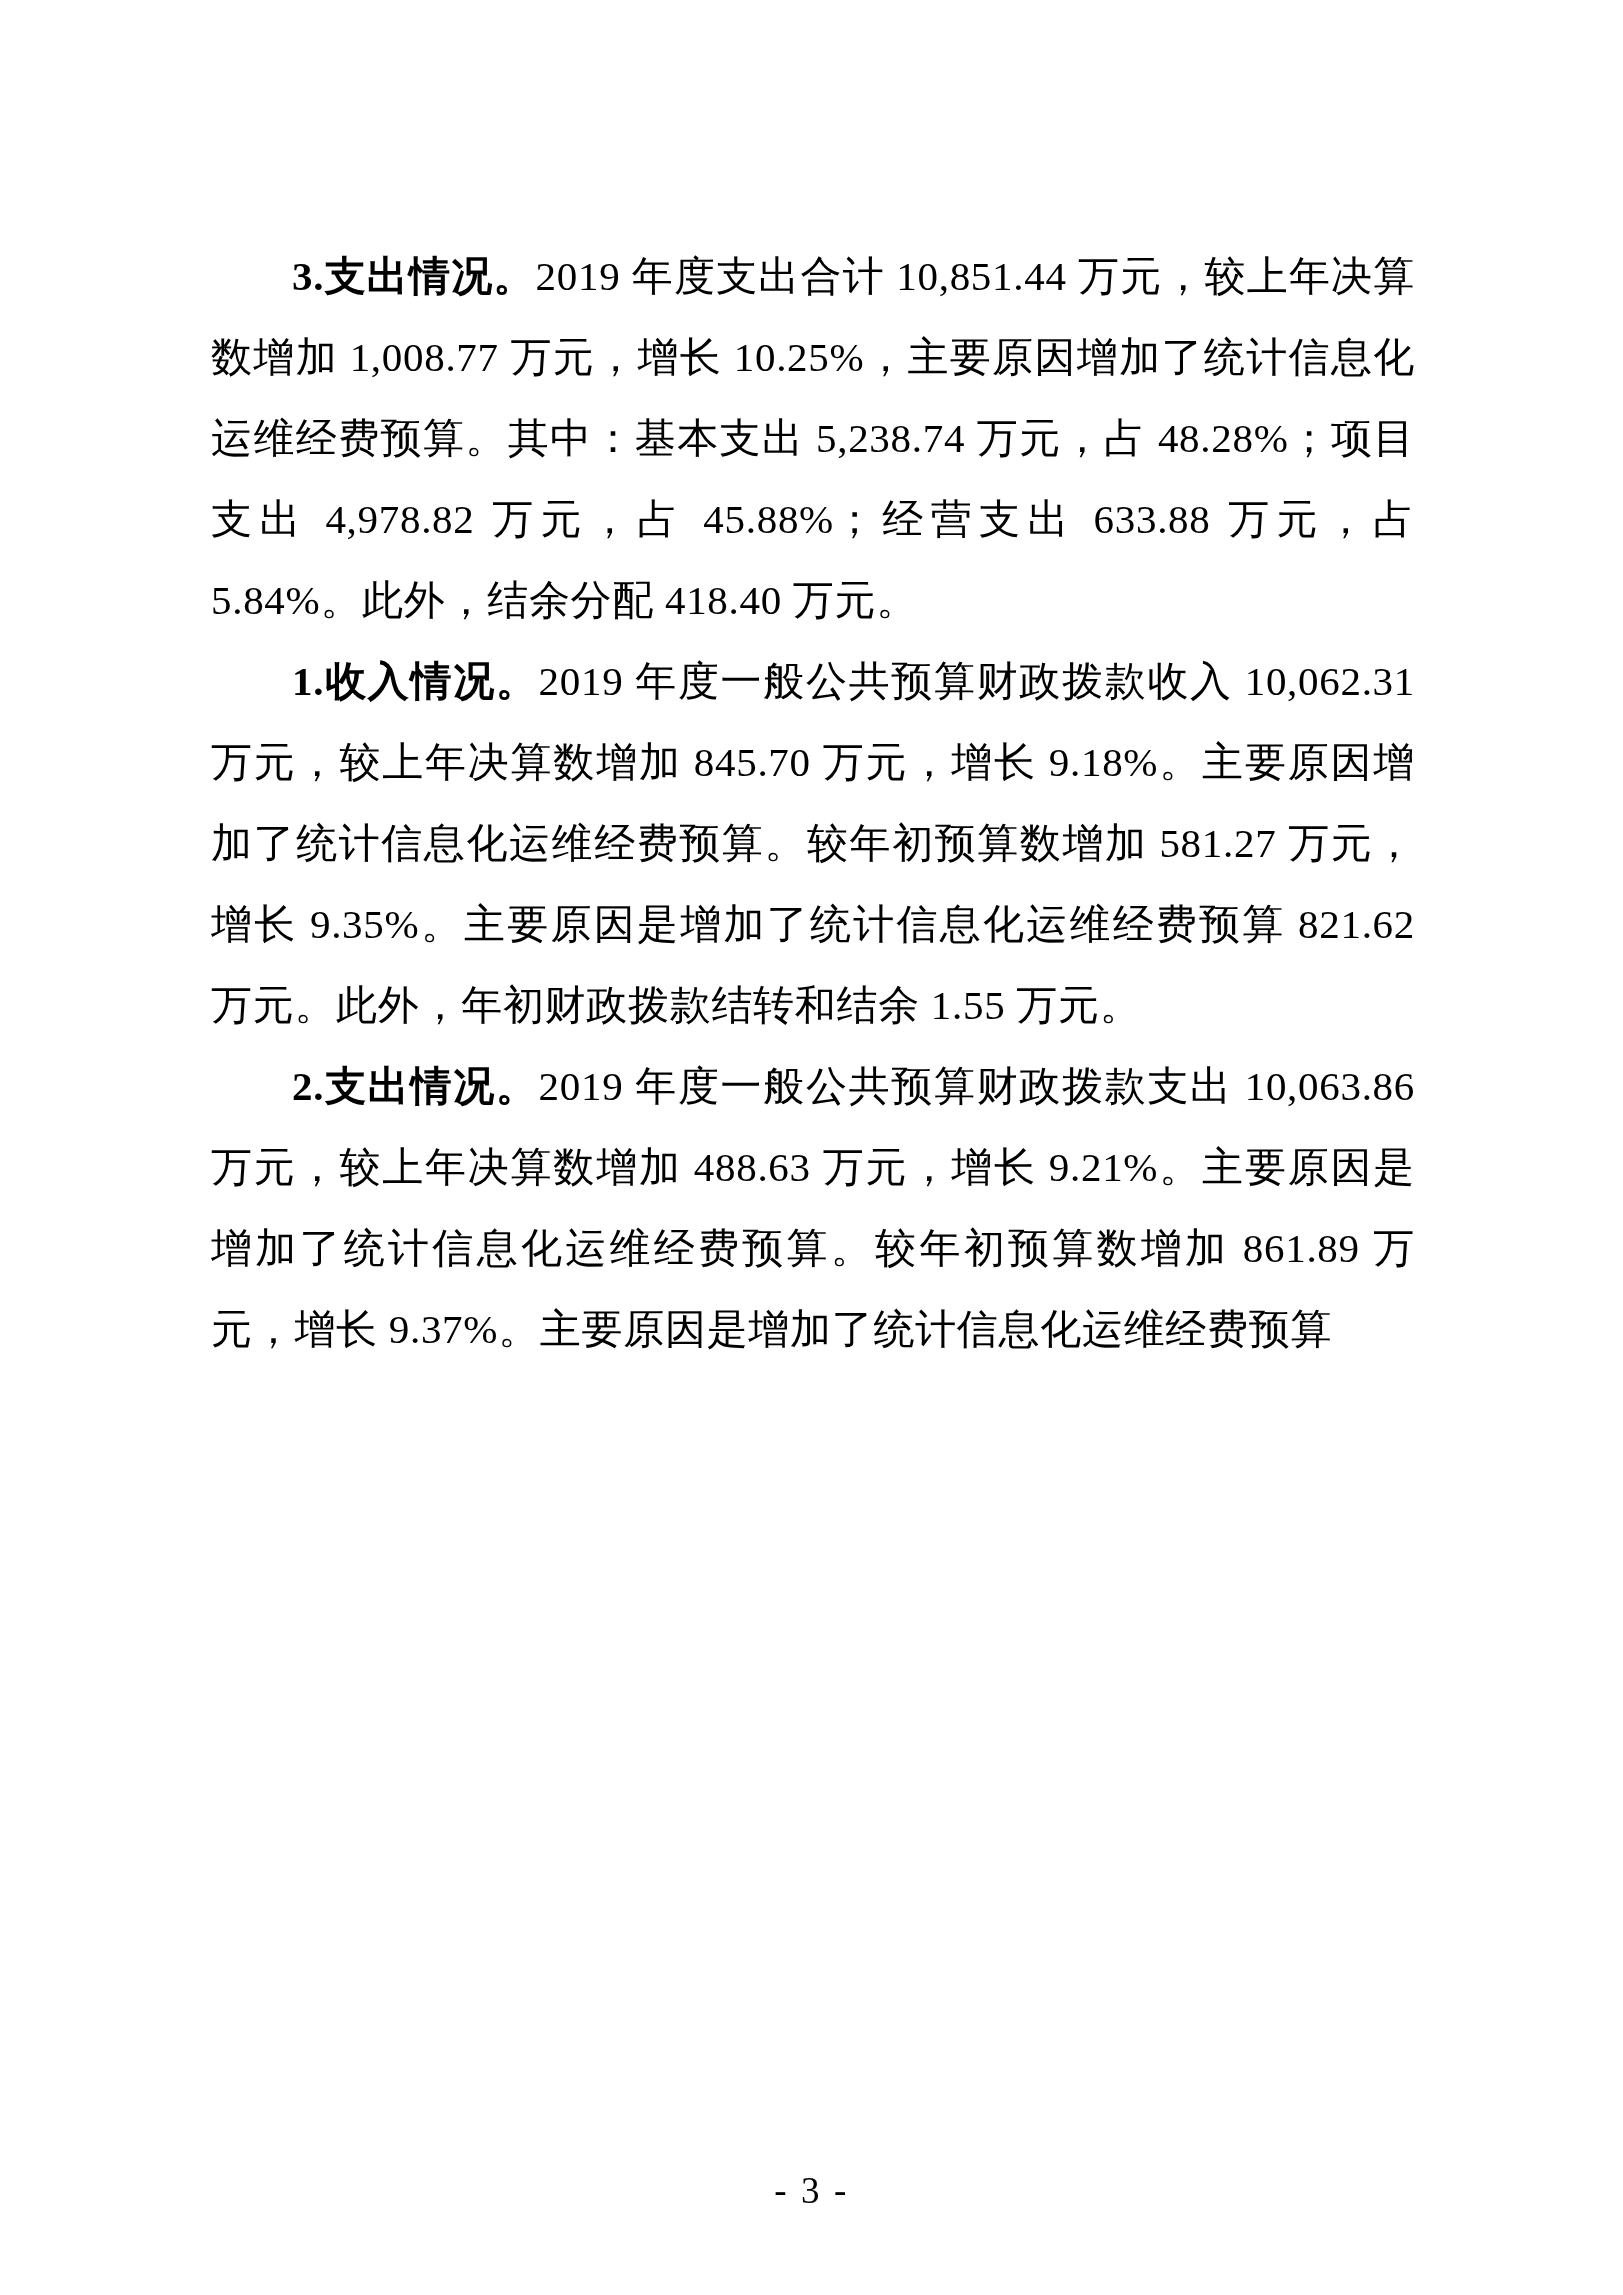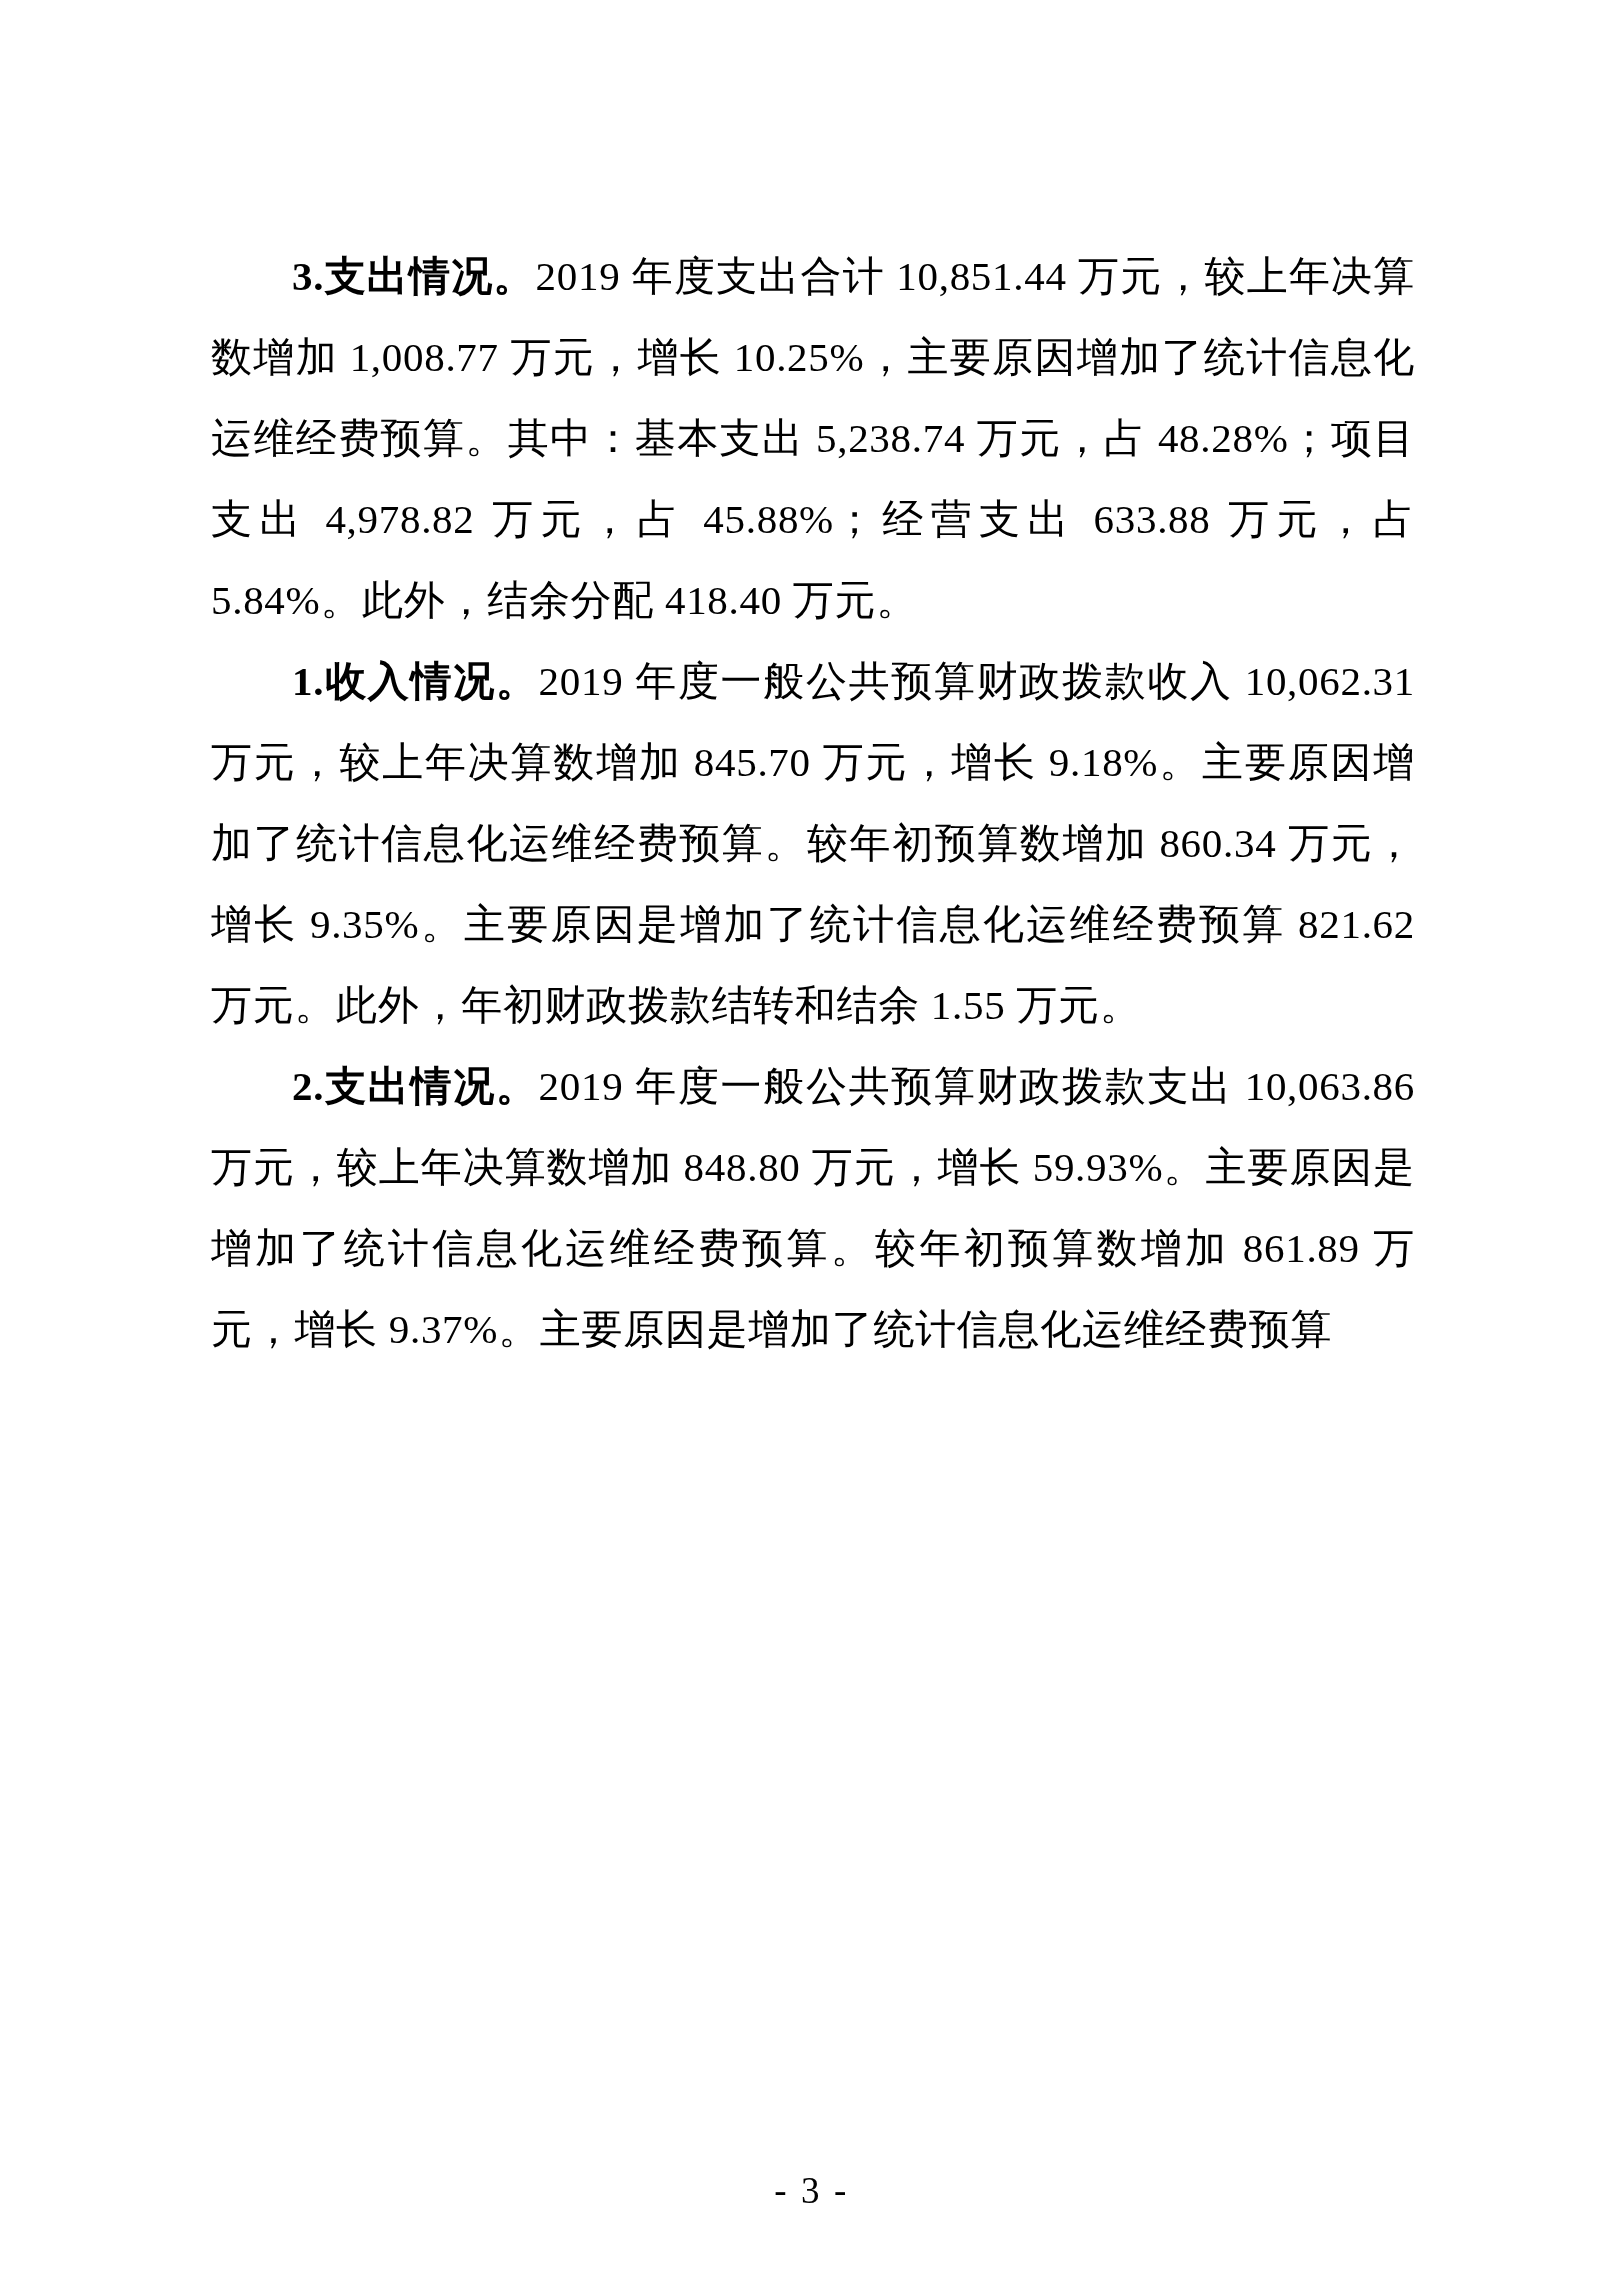--- a/index.html
+++ b/index.html
@@ -53,19 +53,19 @@
 </head>
 <body>
 
 <div class="page">
   <p class="para"><span class="lead">3.支出情况。</span><span>2019 年度支出合计 10,851.44 万元，较上年决算数增加 1,008.77 万元，增长 10.25%，主要原因增加了统计信息化运维经费预算。其中：基本支出 5,238.74 万元，占 48.28%；项目支出 4,978.82 万元，占 45.88%；经营支出 633.88 万元，占 5.84%。此外，结余分配 418.40 万元。</span></p>
 
 
 
 
 
-  <p class="para"><span class="lead">1.收入情况。</span><span>2019 年度一般公共预算财政拨款收入 10,062.31 万元，较上年决算数增加 845.70 万元，增长 9.18%。主要原因增加了统计信息化运维经费预算。较年初预算数增加 860.34 万元，增长 9.35%。主要原因是增加了统计信息化运维经费预算 821.62 万元。此外，年初财政拨款结转和结余 1.55 万元。</span></p>
+  <p class="para"><span class="lead">1.收入情况。</span><span>2019 年度一般公共预算财政拨款收入 10,062.31 万元，较上年决算数增加 845.70 万元，增长 9.18%。主要原因增加了统计信息化运维经费预算。较年初预算数增加 581.27 万元，增长 9.35%。主要原因是增加了统计信息化运维经费预算 821.62 万元。此外，年初财政拨款结转和结余 1.55 万元。</span></p>
 
-  <p class="para"><span class="lead">2.支出情况。</span><span>2019 年度一般公共预算财政拨款支出 10,063.86 万元，较上年决算数增加 848.80 万元，增长 59.93%。主要原因是增加了统计信息化运维经费预算。较年初预算数增加 861.89 万元，增长 9.37%。主要原因是增加了统计信息化运维经费预算</span></p>
+  <p class="para"><span class="lead">2.支出情况。</span><span>2019 年度一般公共预算财政拨款支出 10,063.86 万元，较上年决算数增加 488.63 万元，增长 9.21%。主要原因是增加了统计信息化运维经费预算。较年初预算数增加 861.89 万元，增长 9.37%。主要原因是增加了统计信息化运维经费预算</span></p>
 </div>
 
 <div class="page-number">- 3 -</div>
 
 
 </body></html>

